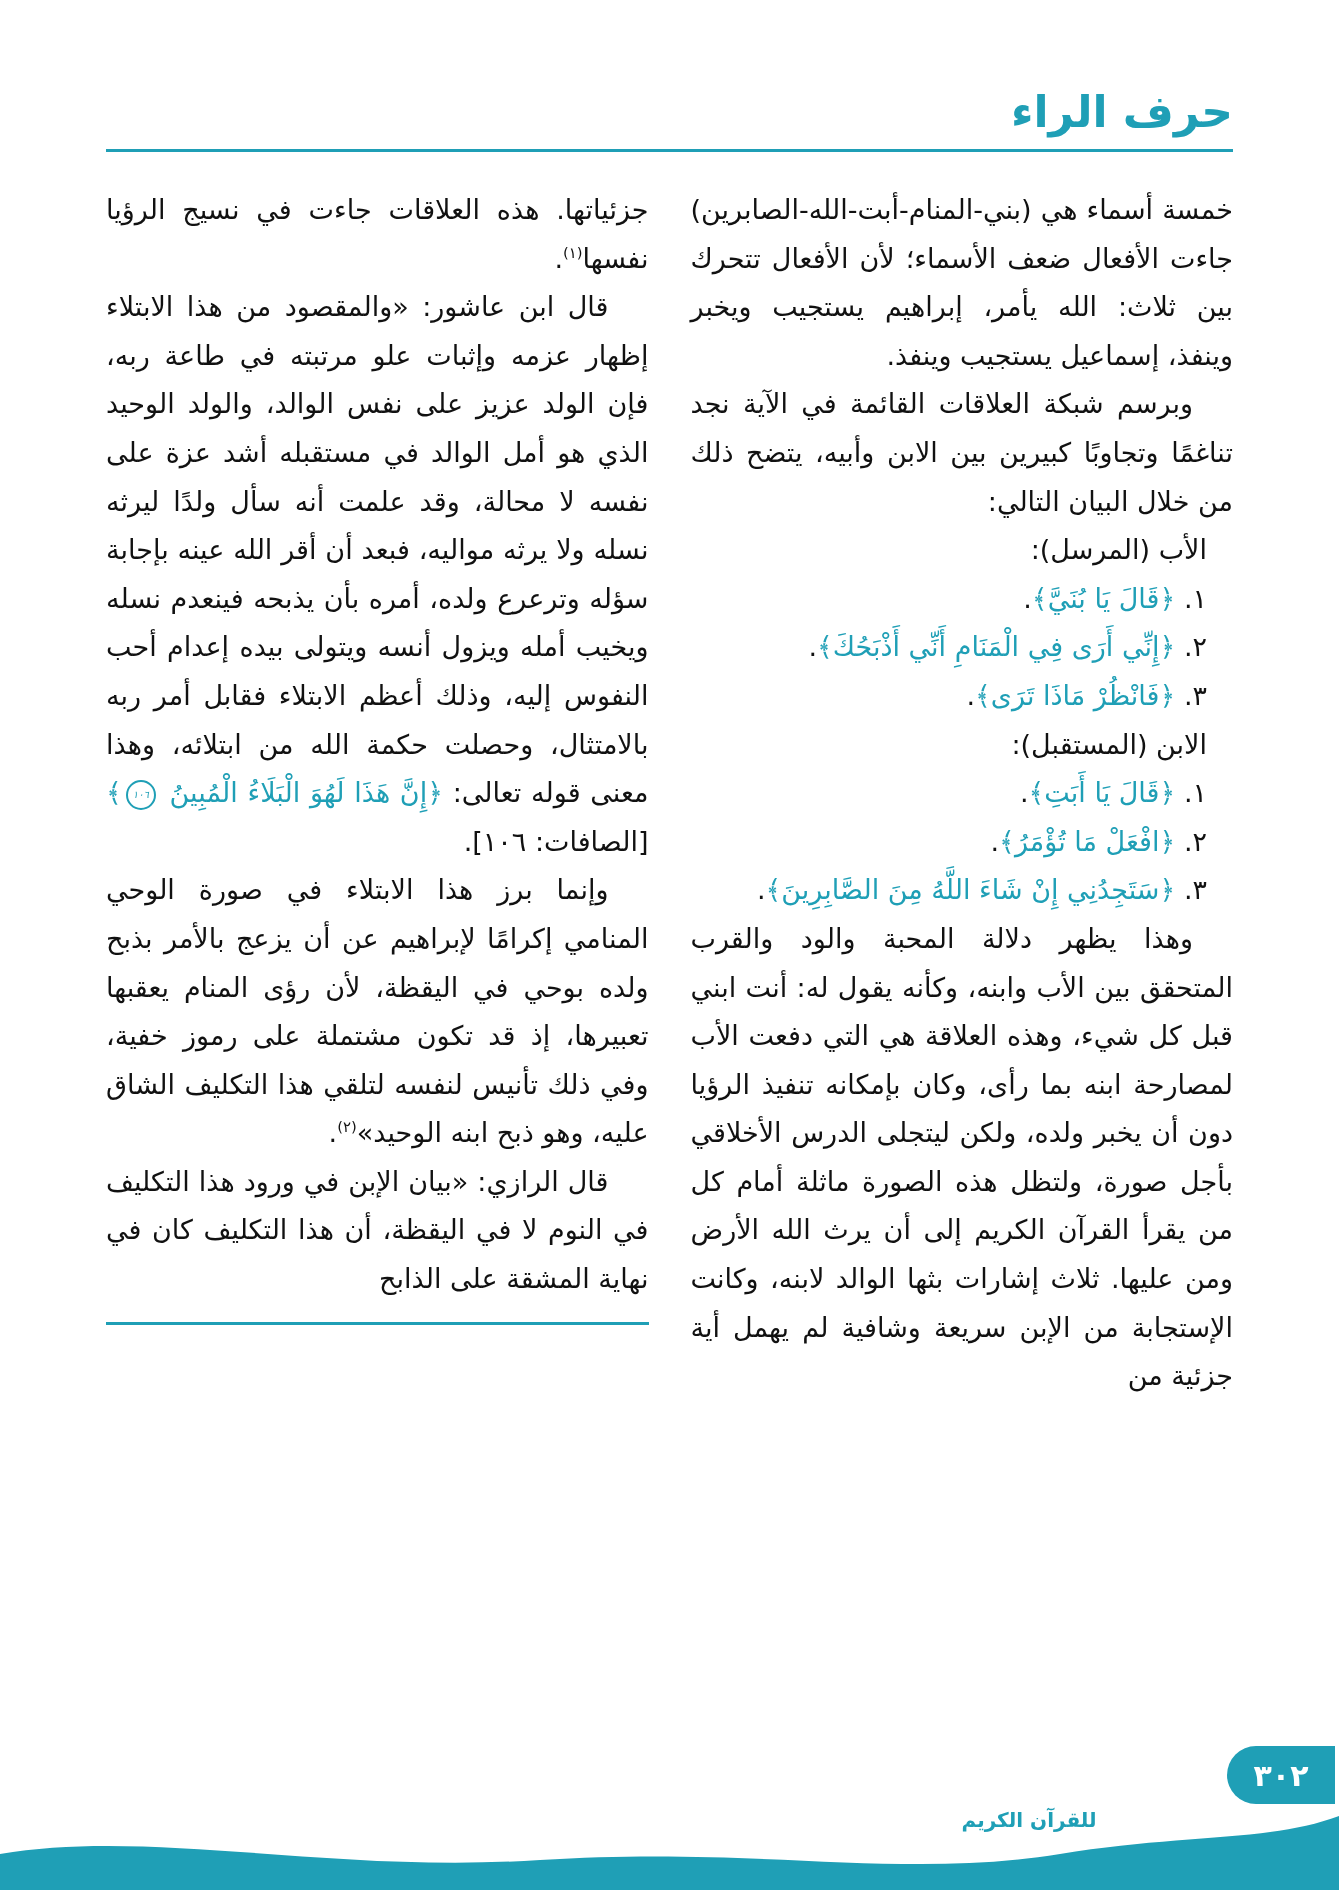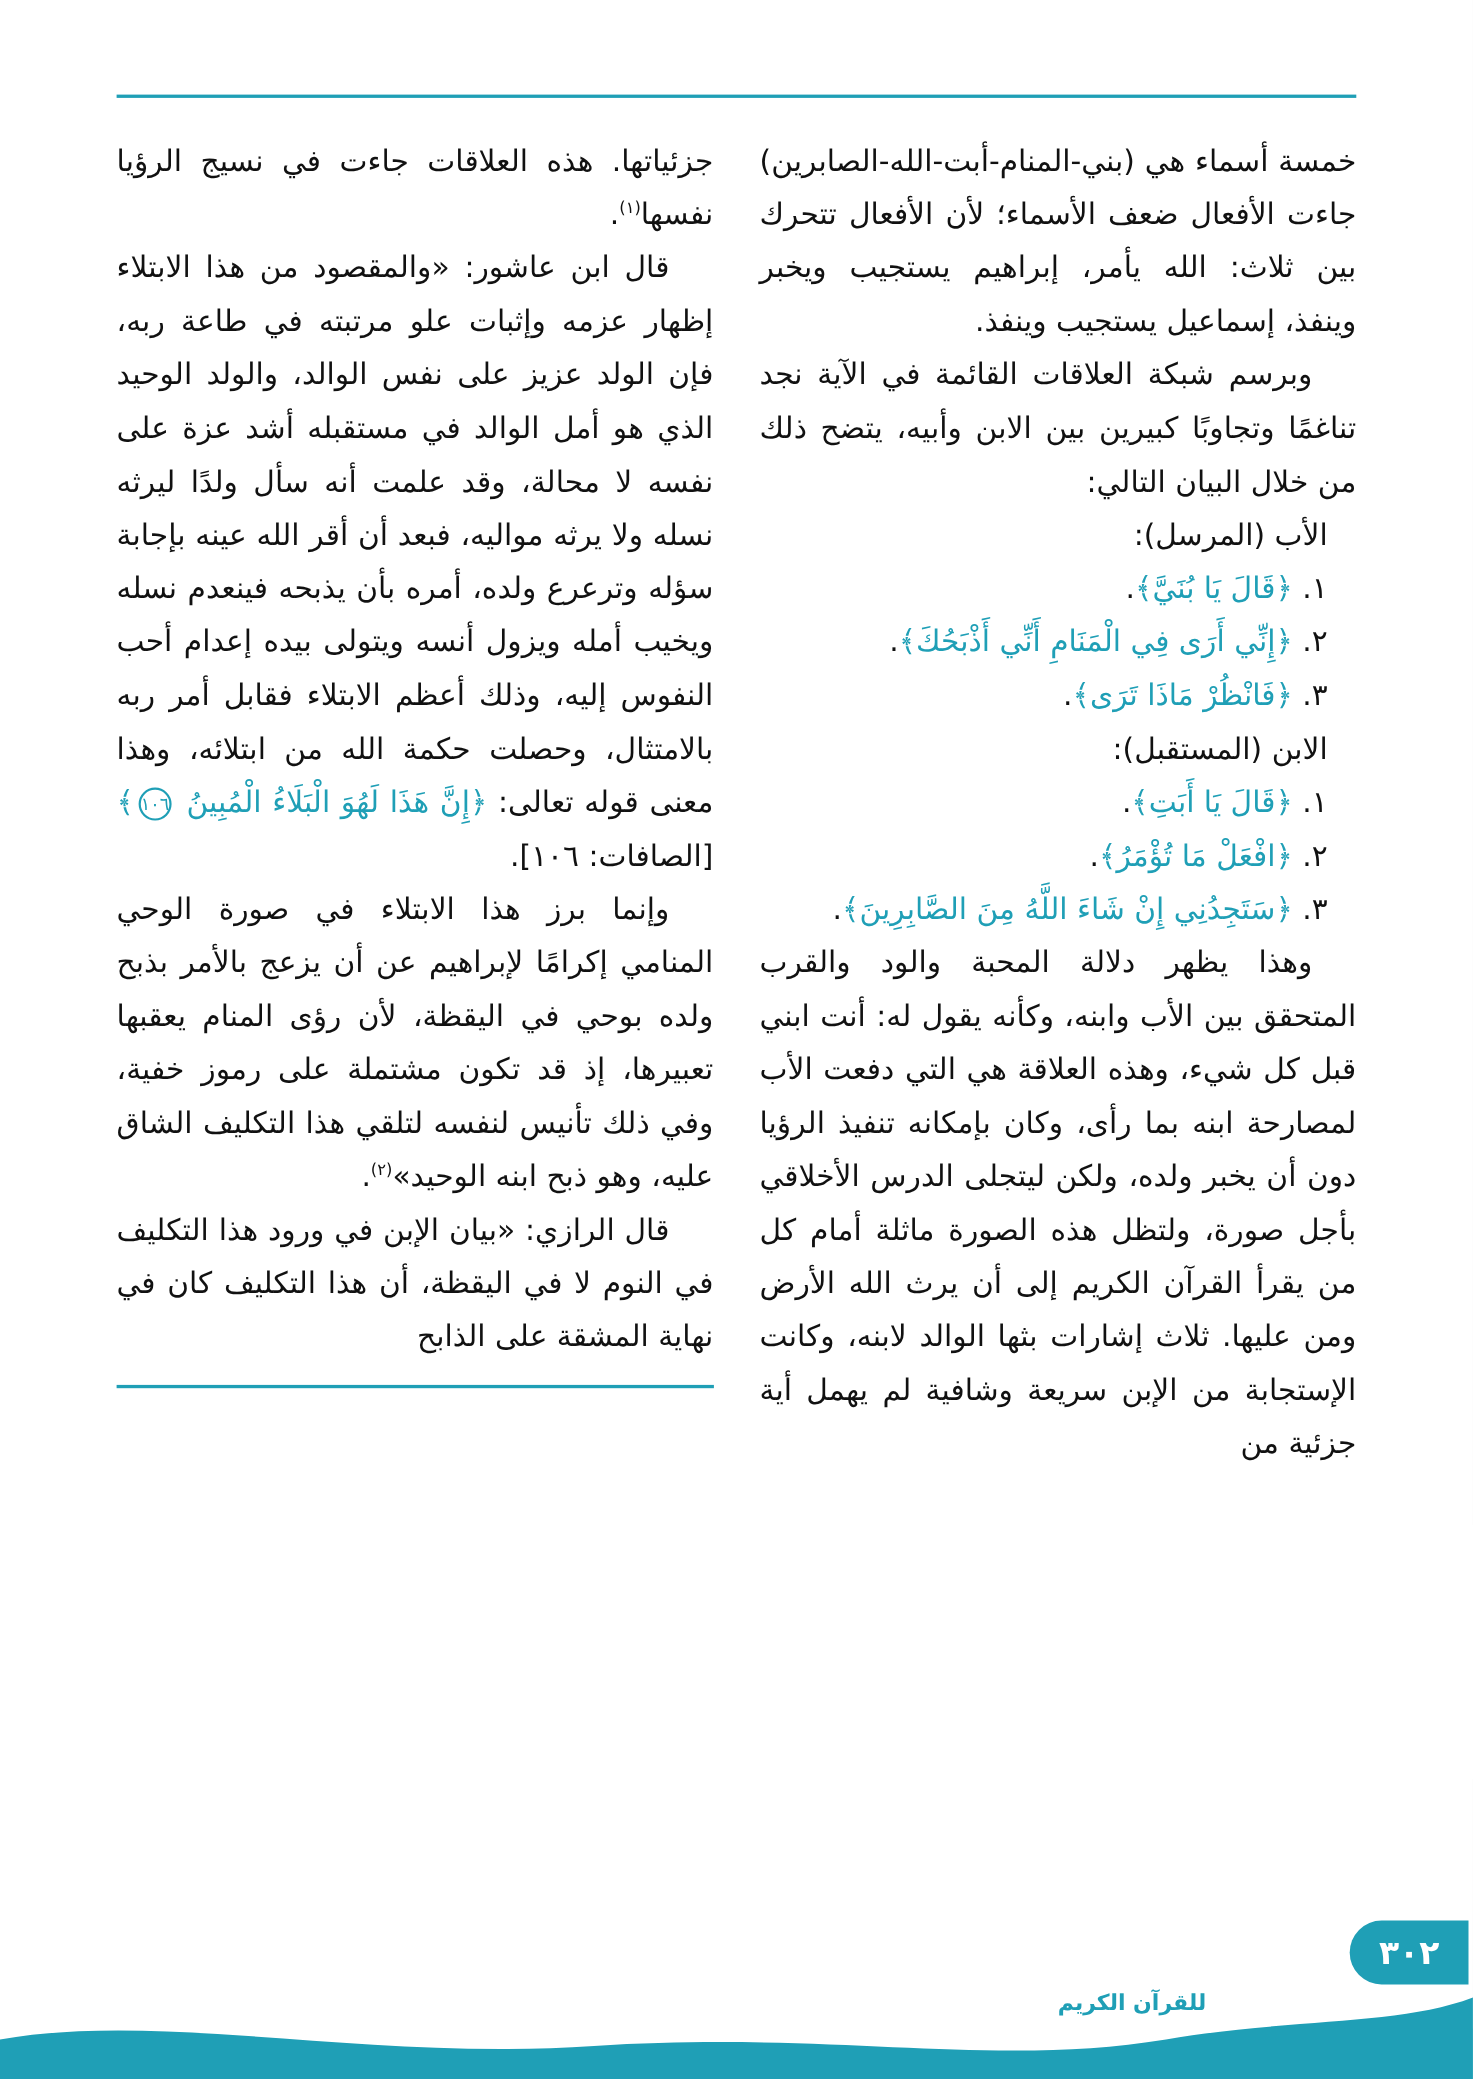--- a/index.html
+++ b/index.html
@@ -26,22 +26,22 @@
   .para{margin:0;}
   .indent{text-indent:40px;}
   .heading-line{padding-right:26px;text-align:right;}
   .verse-item{padding-right:26px;text-align:right;}
   .verse{color:var(--accent);}
   .item-num{color:#111;}
   .fn-ref{font-size:0.55em;vertical-align:super;color:#111;}
   .ayah-num{
     display:inline-block;width:30px;height:30px;line-height:26px;
     border:2px solid var(--accent);border-radius:50%;
-    font-size:16px;text-align:center;color:var(--accent);
-    vertical-align:middle;margin:0 4px;text-indent:0;
+    font-size:10px;text-align:center;color:var(--accent);
+    vertical-align:middle;margin:0 4px;text-indent:0;font-style:italic;
   }
   .fn-sep{height:3px;background:var(--accent);width:100%;margin:18px 0 12px;}
   .footnotes{font-size:21px;line-height:1.9;}
   .footnote{display:block;}
   .fn-num{white-space:nowrap;}
   .footer-wave{
     position:absolute;bottom:0;left:0;width:1339px;height:110px;z-index:1;
   }
   .logo{
     position:absolute;bottom:58px;right:205px;z-index:3;
@@ -56,20 +56,21 @@
     font-size:30px;font-weight:bold;
   }
 </style>
 </head>
 <body>
 
 <div class="page">
   <div class="content">
 
     <div class="page-header">
+      <div class="header-title">حرف الراء</div>
       <div class="header-rule"></div>
     </div>
 
     <div class="columns">
 
       <div class="col">
         <p class="para">خمسة أسماء هي (بني-المنام-أبت-الله-الصابرين) جاءت الأفعال ضعف الأسماء؛ لأن الأفعال تتحرك بين ثلاث: الله يأمر، إبراهيم يستجيب ويخبر وينفذ، إسماعيل يستجيب وينفذ.</p>
         <p class="para indent">وبرسم شبكة العلاقات القائمة في الآية نجد تناغمًا وتجاوبًا كبيرين بين الابن وأبيه، يتضح ذلك من خلال البيان التالي:</p>
 
         <p class="para heading-line">الأب (المرسل):</p>

